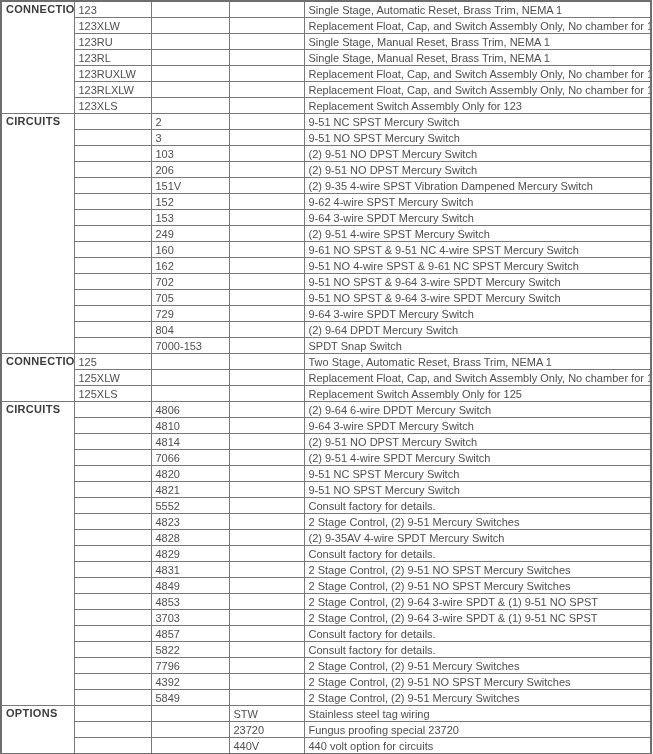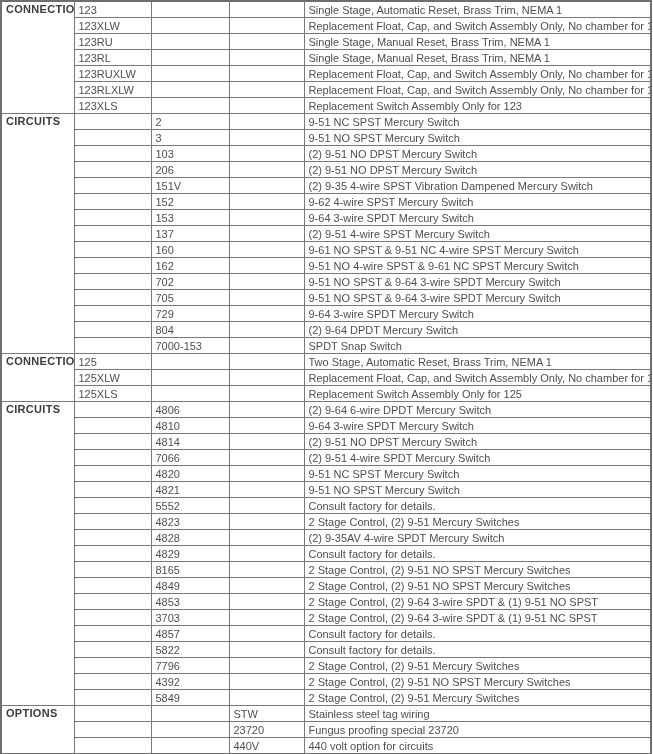--- a/index.html
+++ b/index.html
@@ -131,21 +131,21 @@
           <td>9-62 4-wire SPST Mercury Switch</td>
         </tr>
         <tr>
           <td></td>
           <td>153</td>
           <td></td>
           <td>9-64 3-wire SPDT Mercury Switch</td>
         </tr>
         <tr>
           <td></td>
-          <td>137</td>
+          <td>249</td>
           <td></td>
           <td>(2) 9-51 4-wire SPST Mercury Switch</td>
         </tr>
         <tr>
           <td></td>
           <td>160</td>
           <td></td>
           <td>9-61 NO SPST &amp; 9-51 NC 4-wire SPST Mercury Switch</td>
         </tr>
         <tr>
@@ -259,21 +259,21 @@
           <td>(2) 9-35AV 4-wire SPDT Mercury Switch</td>
         </tr>
         <tr>
           <td></td>
           <td>4829</td>
           <td></td>
           <td>Consult factory for details.</td>
         </tr>
         <tr>
           <td></td>
-          <td>8165</td>
+          <td>4831</td>
           <td></td>
           <td>2 Stage Control, (2) 9-51 NO SPST Mercury Switches</td>
         </tr>
         <tr>
           <td></td>
           <td>4849</td>
           <td></td>
           <td>2 Stage Control, (2) 9-51 NO SPST Mercury Switches</td>
         </tr>
         <tr>

